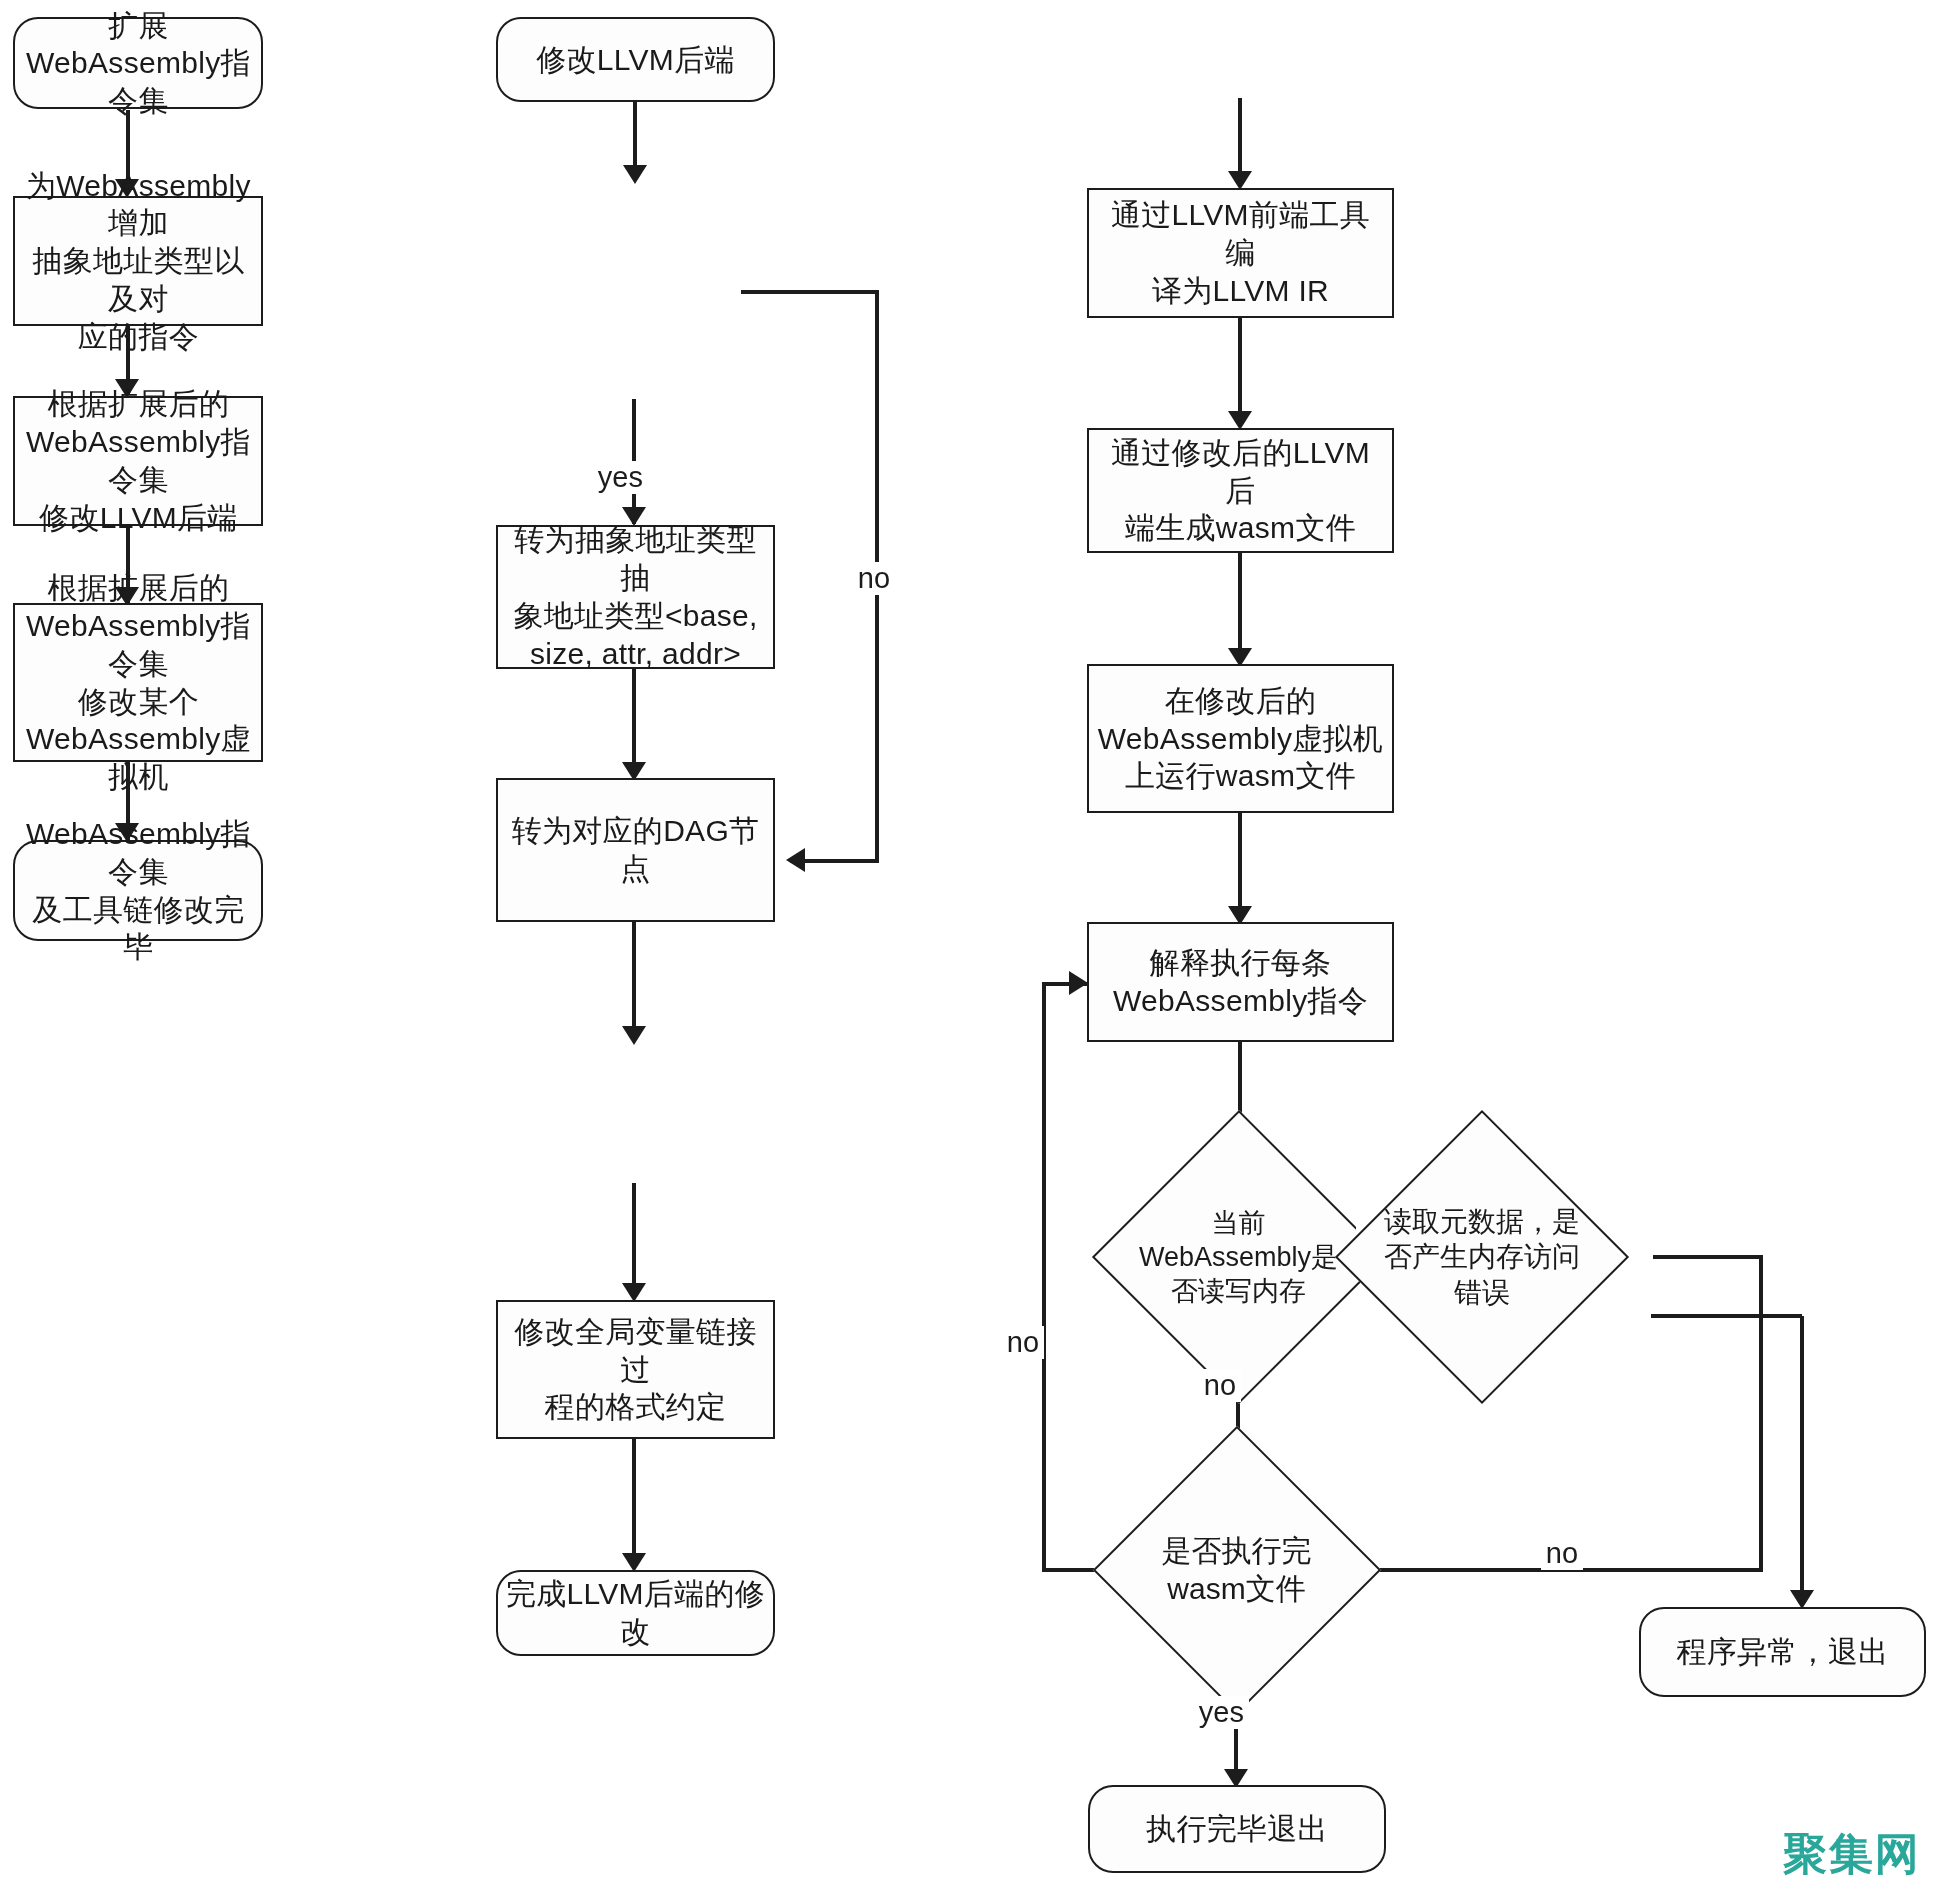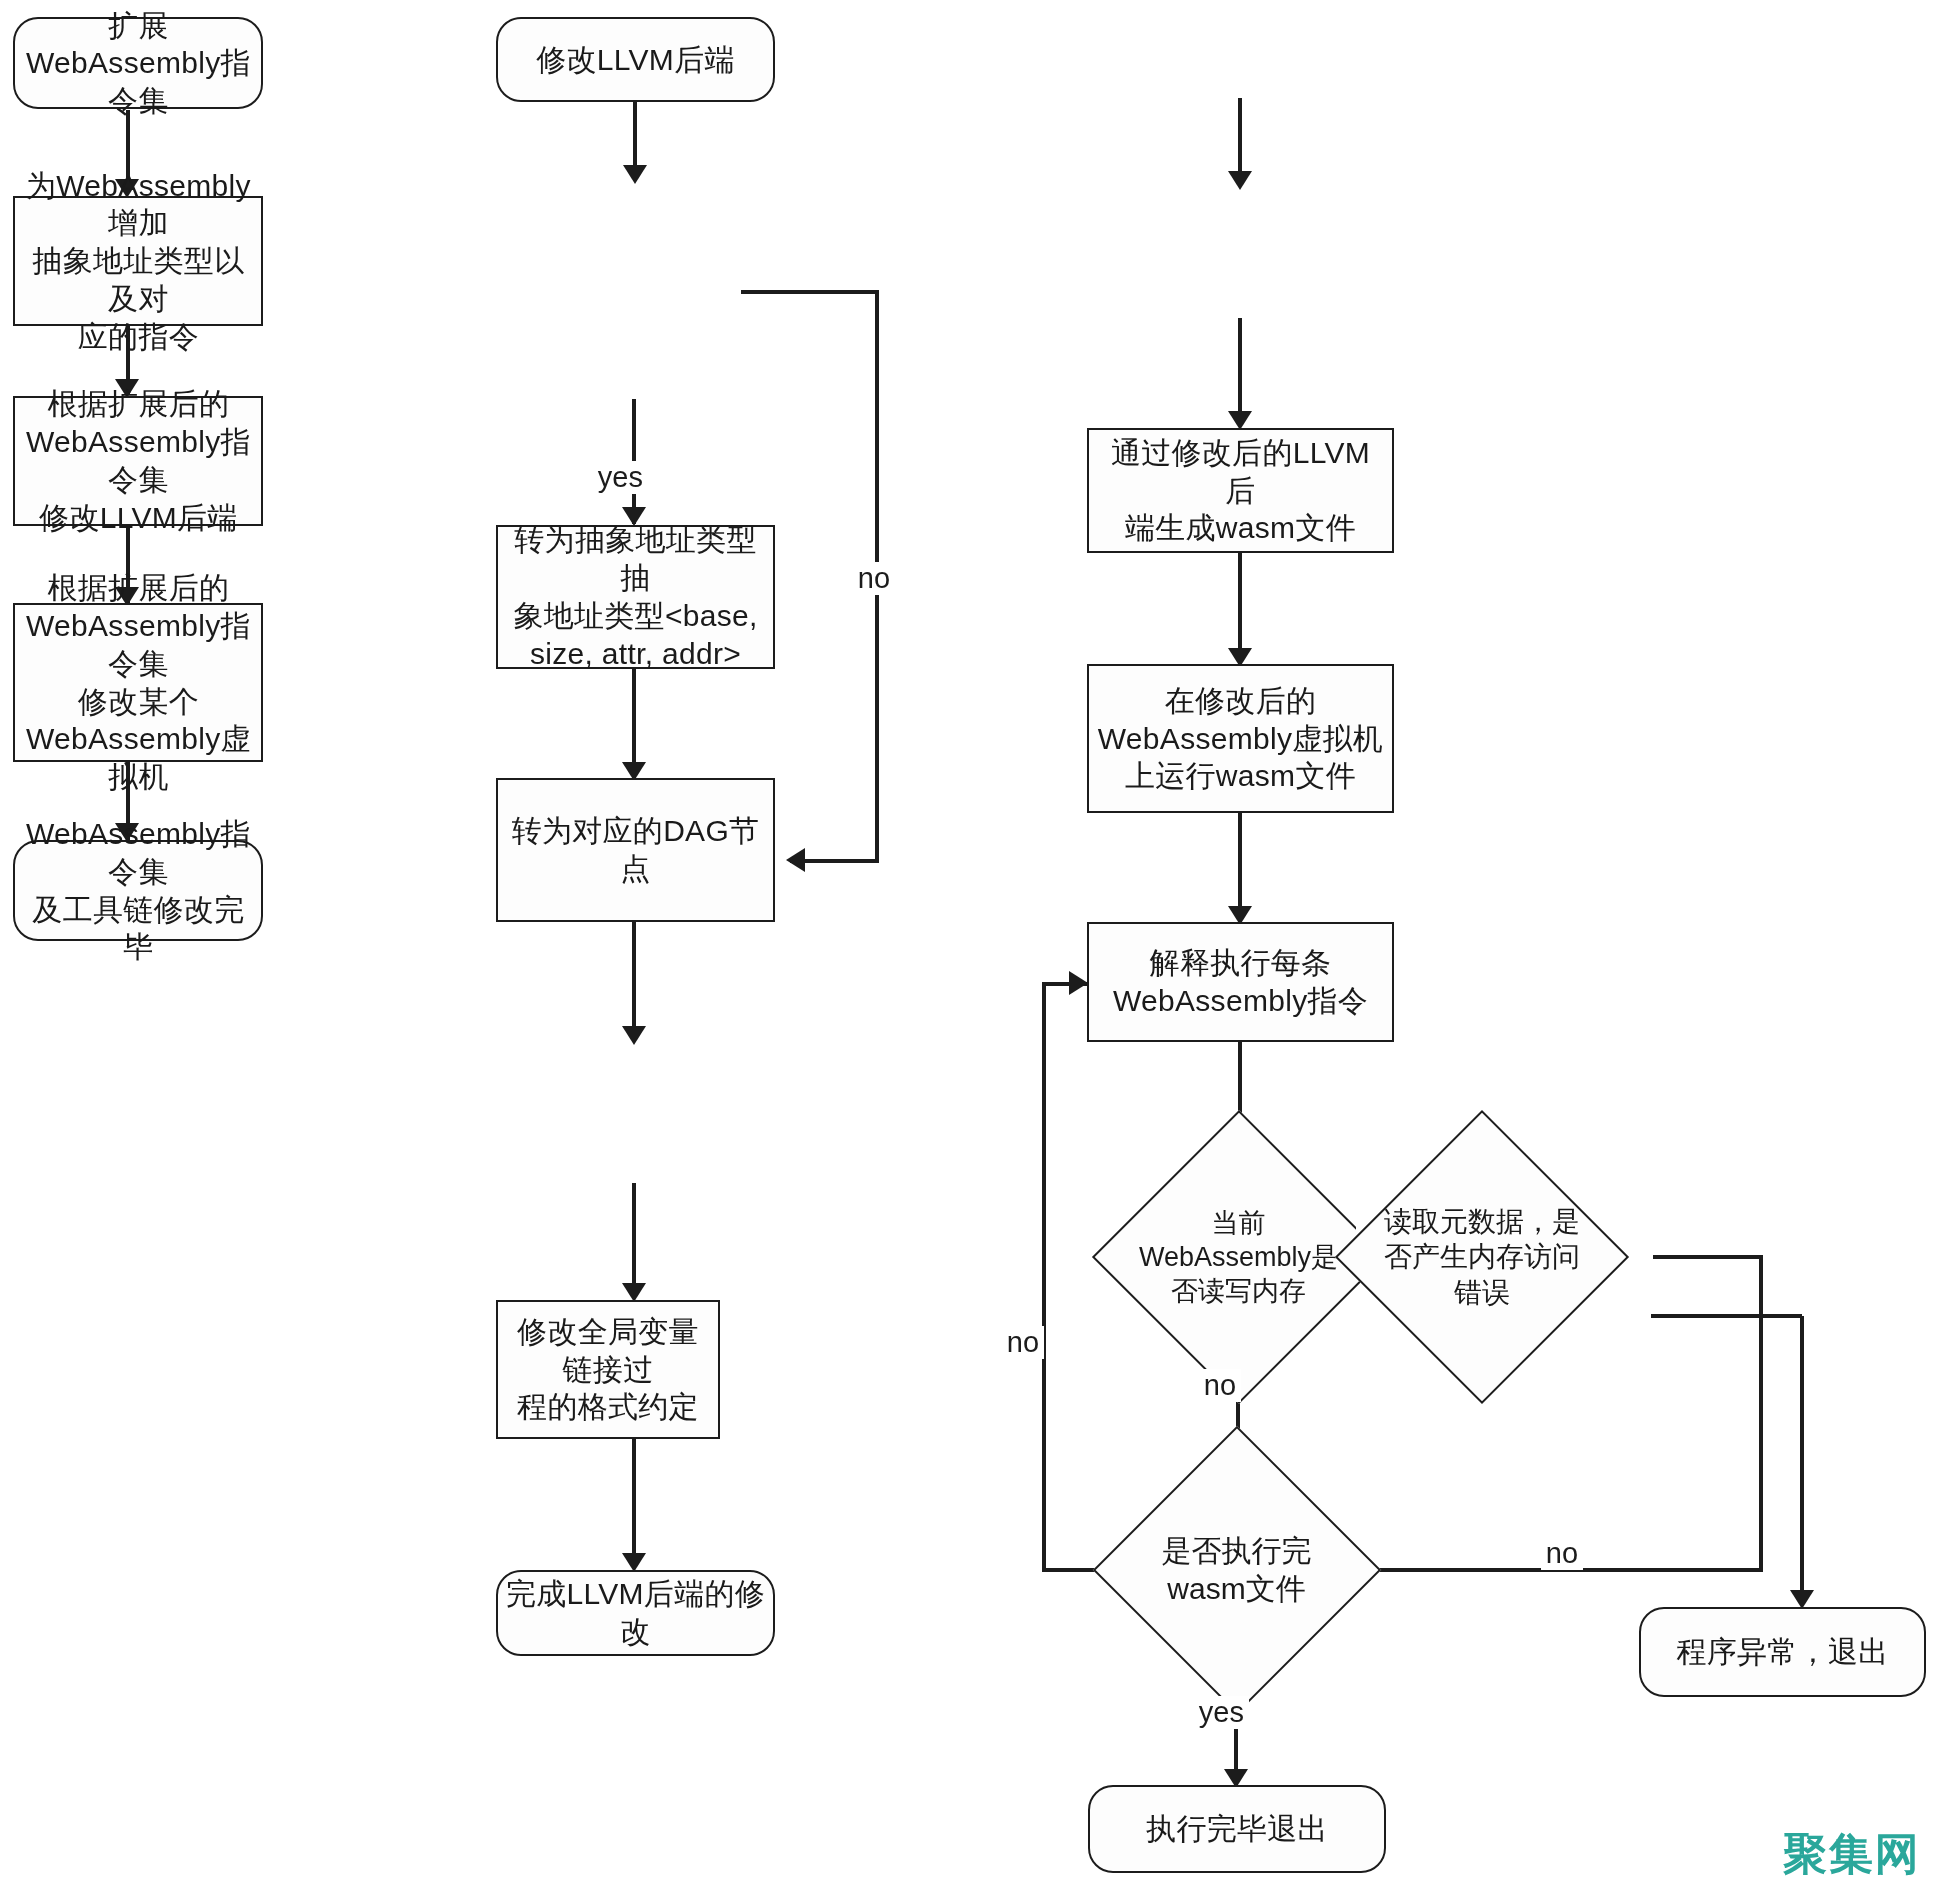--- a/index.html
+++ b/index.html
@@ -163,30 +163,32 @@
   <div class="vline" style="left:632px; top:669px; height:110px;"></div>
   <div class="arrow down" style="left:622px; top:762px;"></div>
 
   <div class="node process" style="left:496px; top:778px; width:279px; height:144px;">转为对应的DAG节点</div>
   <div class="vline" style="left:632px; top:922px; height:117px;"></div>
   <div class="arrow down" style="left:622px; top:1026px;"></div>
 
   <div class="vline" style="left:632px; top:1183px; height:115px;"></div>
   <div class="arrow down" style="left:622px; top:1283px;"></div>
 
-  <div class="node process" style="left:496px; top:1300px; width:224px; height:139px;">修改全局变量链接过
+  <div class="node process" style="left:496px; top:1300px; width:279px; height:139px;">修改全局变量链接过
 程的格式约定</div>
   <div class="vline" style="left:632px; top:1439px; height:127px;"></div>
   <div class="arrow down" style="left:622px; top:1553px;"></div>
 
   <div class="node terminal" style="left:496px; top:1570px; width:279px; height:86px;">完成LLVM后端的修改</div>
 
   <div class="vline" style="left:1238px; top:98px; height:85px;"></div>
   <div class="arrow down" style="left:1228px; top:171px;"></div>
 
+  <div class="node process" style="left:1087px; top:188px; width:307px; height:130px;">通过LLVM前端工具编
+译为LLVM IR</div>
   <div class="vline" style="left:1238px; top:318px; height:108px;"></div>
   <div class="arrow down" style="left:1228px; top:411px;"></div>
 
   <div class="node process" style="left:1087px; top:428px; width:307px; height:125px;">通过修改后的LLVM后
 端生成wasm文件</div>
   <div class="vline" style="left:1238px; top:552px; height:110px;"></div>
   <div class="arrow down" style="left:1228px; top:648px;"></div>
 
   <div class="node process" style="left:1087px; top:664px; width:307px; height:149px;">在修改后的
 WebAssembly虚拟机

